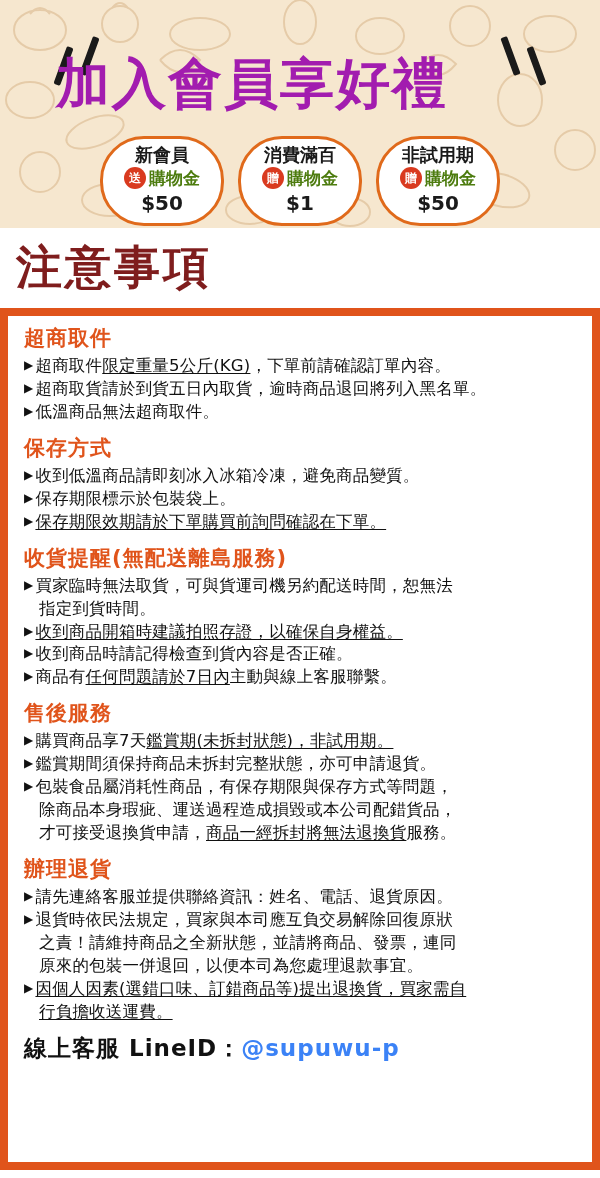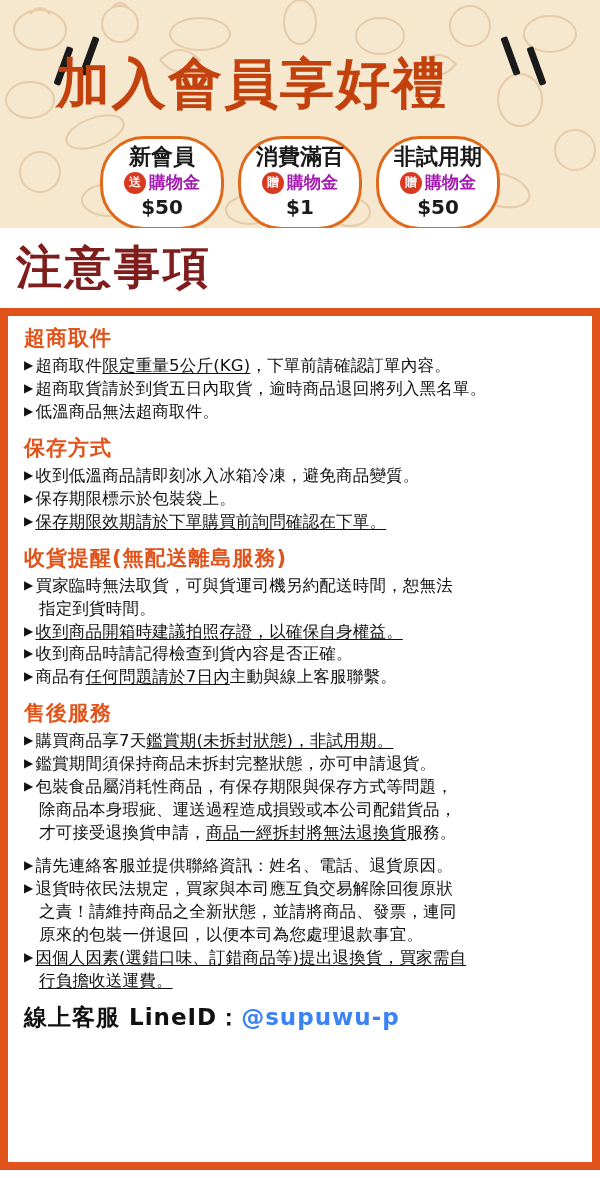--- a/index.html
+++ b/index.html
@@ -23,21 +23,21 @@
     position:absolute; inset:0;
     opacity:.55;
   }
   .hero-title {
     position:absolute;
     top:48px; left:0; width:504px;
     text-align:center;
     font-size:54px;
     font-weight:bold;
     letter-spacing:2px;
-    color:#c2410c;
+    color:#a21caf;
     font-family:"DejaVu Sans", sans-serif;
   }
   .slash {
     position:absolute;
     width:7px; height:40px;
     background:#1a1a1a;
     border-radius:2px;
   }
   .slash.l1 { left:60px; top:46px; transform:rotate(20deg); }
   .slash.l2 { left:86px; top:36px; transform:rotate(20deg); }
@@ -52,34 +52,34 @@
   .badge {
     position:relative;
     background:#ffffff;
     border:3px solid #e06a1b;
     border-radius:44px;
     padding:6px 14px 8px 14px;
     min-width:124px;
     text-align:center;
   }
   .badge-top {
-    font-size:22px; font-weight:bold; color:#1a1a1a; line-height:1.1;
+    font-size:18px; font-weight:bold; color:#1a1a1a; line-height:1.1;
   }
   .badge-row {
     display:flex; align-items:center; justify-content:center; gap:3px;
     margin-top:2px;
   }
   .badge-circle {
     width:22px; height:22px; border-radius:50%;
     background:#d93a1f; color:#fff;
     font-size:12px; font-weight:bold;
     display:flex; align-items:center; justify-content:center;
     flex:0 0 auto;
   }
-  .badge-mid { font-size:17px; font-weight:bold; color:#a21caf; }
+  .badge-mid { font-size:17px; font-weight:bold; color:#4d7c0f; }
   .badge-amt {
     font-size:20px; font-weight:bold; color:#1a1a1a; margin-top:1px;
   }
 
   
   .notice-title-bar {
     position:relative;
     height:80px;
     background:#ffffff;
     display:flex; align-items:center;
@@ -286,20 +286,21 @@
               <span class="li-text"><span>包裝食品屬消耗性商品，有保存期限與保存方式等問題，</span></span>
             </div>
             <div class="li ind">
               <span class="li-text"><span>除商品本身瑕疵、運送過程造成損毀或本公司配錯貨品，</span></span>
             </div>
             <div class="li ind">
               <span class="li-text"><span>才可接受退換貨申請，</span><span class="u">商品一經拆封將無法退換貨</span><span>服務。</span></span>
             </div>
           </div>
           <div class="sec">
+            <div class="sec-head">辦理退貨</div>
             <div class="li">
               <span class="arrow">▶</span>
               <span class="li-text"><span>請先連絡客服並提供聯絡資訊：姓名、電話、退貨原因。</span></span>
             </div>
             <div class="li">
               <span class="arrow">▶</span>
               <span class="li-text"><span>退貨時依民法規定，買家與本司應互負交易解除回復原狀</span></span>
             </div>
             <div class="li ind">
               <span class="li-text"><span>之責！請維持商品之全新狀態，並請將商品、發票，連同</span></span>

